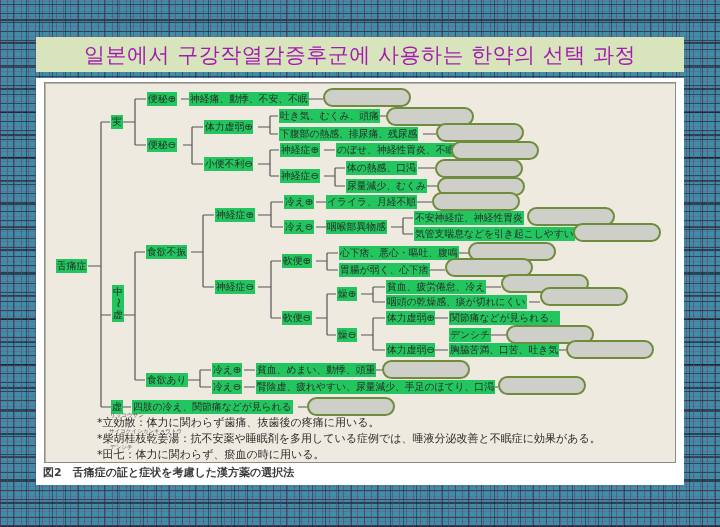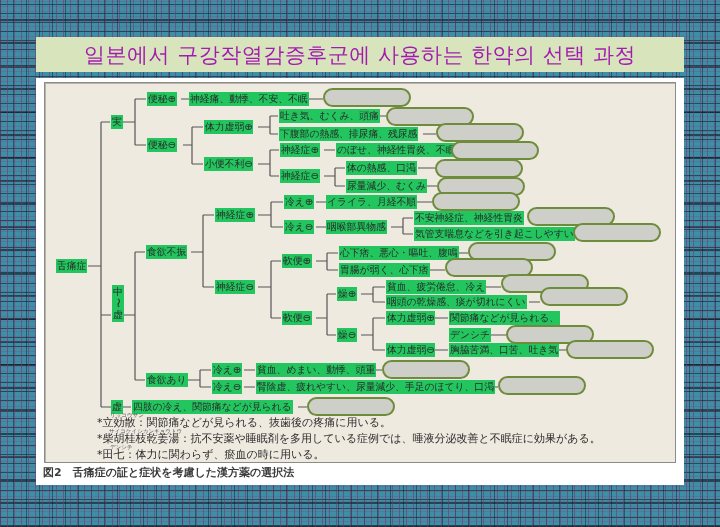--- a/index.html
+++ b/index.html
@@ -144,19 +144,19 @@
 <div class="pill" style="left:445px;top:258px"></div>
 <div class="pill" style="left:501px;top:274px"></div>
 <div class="pill" style="left:540px;top:287px"></div>
 <div class="pill" style="left:506px;top:325px"></div>
 <div class="pill" style="left:566px;top:340px"></div>
 <div class="pill" style="left:382px;top:360px"></div>
 <div class="pill" style="left:498px;top:376px"></div>
 <div class="pill" style="left:307px;top:397px"></div>
 
 <span class="ruby" style="left:110px;top:412px">リッコウサン</span>
-<span class="note" style="left:97px;top:416px">*立効散：関節痛などが見られる、抜歯後の疼痛に用いる。</span>
+<span class="note" style="left:97px;top:416px">*立効散：体力に関わらず歯痛、抜歯後の疼痛に用いる。</span>
 <span class="ruby" style="left:109px;top:428px">サイコケイシカンキョウトウ</span>
 <span class="note" style="left:97px;top:432px">*柴胡桂枝乾姜湯：抗不安薬や睡眠剤を多用している症例では、唾液分泌改善と不眠症に効果がある。</span>
 <span class="ruby" style="left:110px;top:444px">デンシチ</span>
 <span class="note" style="left:97px;top:448px">*田七：体力に関わらず、瘀血の時に用いる。</span>
 
 <span class="caption">図2　舌痛症の証と症状を考慮した漢方薬の選択法</span>
 
 </body></html>

